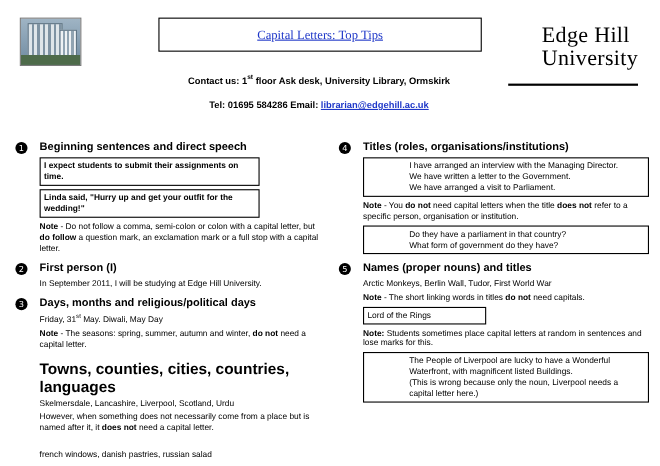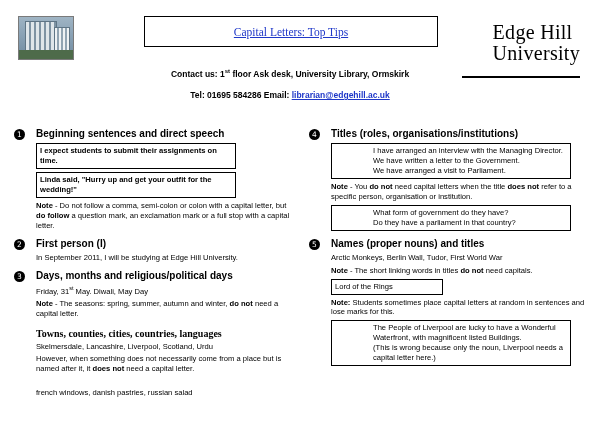--- a/index.html
+++ b/index.html
@@ -158,40 +158,39 @@
     line-height: 11px;
     text-align: center;
     font-family: "DejaVu Sans", sans-serif;
   }
   .sec-title {
     font-size: 10px;
     font-weight: bold;
     margin-bottom: 4px;
   }
   .sub-title {
-    font-size: 10px;
+    font-size: 14px;
     font-weight: bold;
     margin: 9px 0 0 0;
-    font-family: Liberation Serif, serif;
   }
   .body-text {
     font-size: 7.6px;
     line-height: 1.3;
     margin: 3px 0;
   }
   .body-text b { font-weight: bold; text-align: right; }
   .example-box {
     border: 1px solid #000000;
     font-size: 7.6px;
     line-height: 1.32;
     padding: 2px 3px;
     margin: 3px 0;
   }
   .example-box.w-narrow { width: 200px; box-sizing: border-box; font-weight: bold; }
-  .example-box.w-mid { width: 240px; box-sizing: border-box; padding-left: 41px; }
+  .example-box.w-mid { width: 260px; box-sizing: border-box; padding-left: 41px; }
   .example-box.w-short { width: 112px; box-sizing: border-box; }
   .plain-line {
     font-size: 7.6px;
     line-height: 1.3;
     margin: 4px 0 0 0;
   }
   sup.ord { font-size: 5.5px; vertical-align: super; }
 </style>
 </head>
 <body>
@@ -272,22 +271,22 @@
         <div class="sec-title">Titles (roles, organisations/institutions)</div>
         <div class="example-box w-mid">
           <div>I have arranged an interview with the Managing Director.</div>
           <div>We have written a letter to the Government.</div>
           <div>We have arranged a visit to Parliament.</div>
         </div>
         <div class="body-text">
           <b>Note</b><span> - You </span><b>do not</b><span> need capital letters when the title </span><b>does not</b><span> refer to a specific person, organisation or institution.</span>
         </div>
         <div class="example-box w-mid">
+          <div>Do they have a parliament in that country?</div>
           <div>What form of government do they have?</div>
-          <div>Do they have a parliament in that country?</div>
         </div>
       </div>
 
       <div class="sec">
         <div class="num">5</div>
         <div class="sec-title">Names (proper nouns) and titles</div>
         <div class="body-text">Arctic Monkeys, Berlin Wall, Tudor, First World War</div>
         <div class="body-text">
           <b>Note</b><span> - The short linking words in titles </span><b>do not</b><span> need capitals.</span>
         </div>

